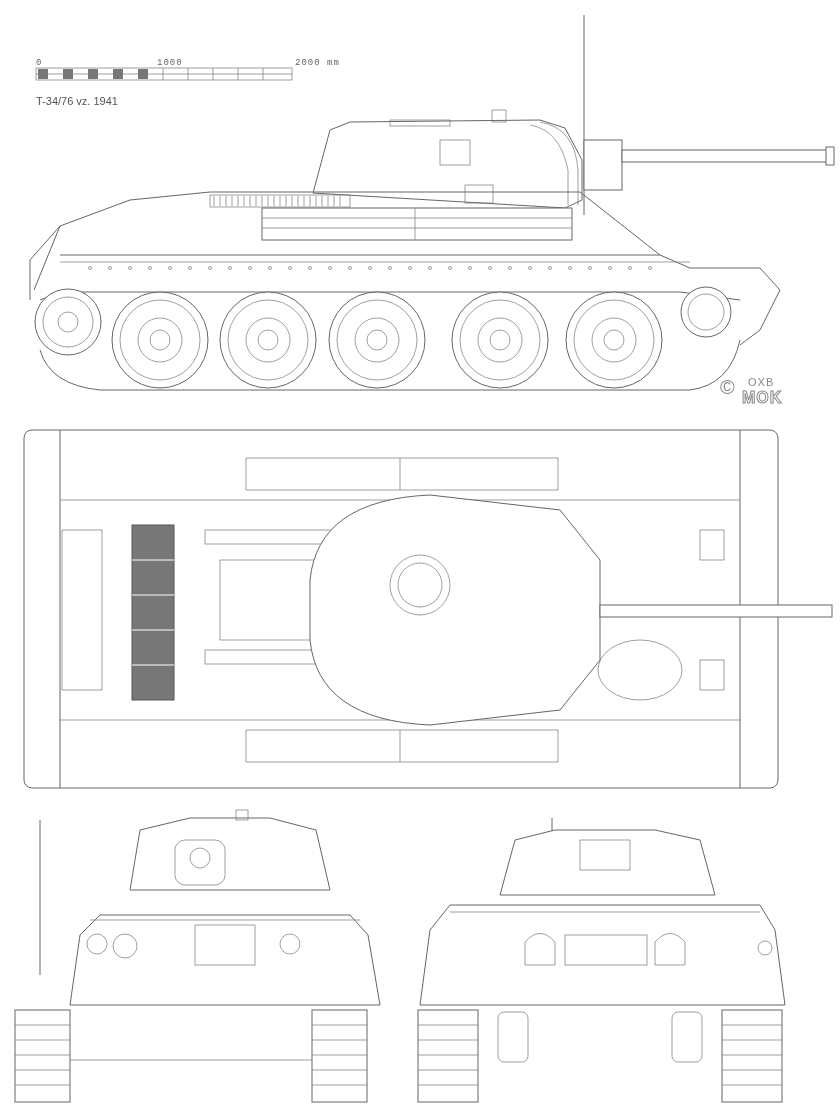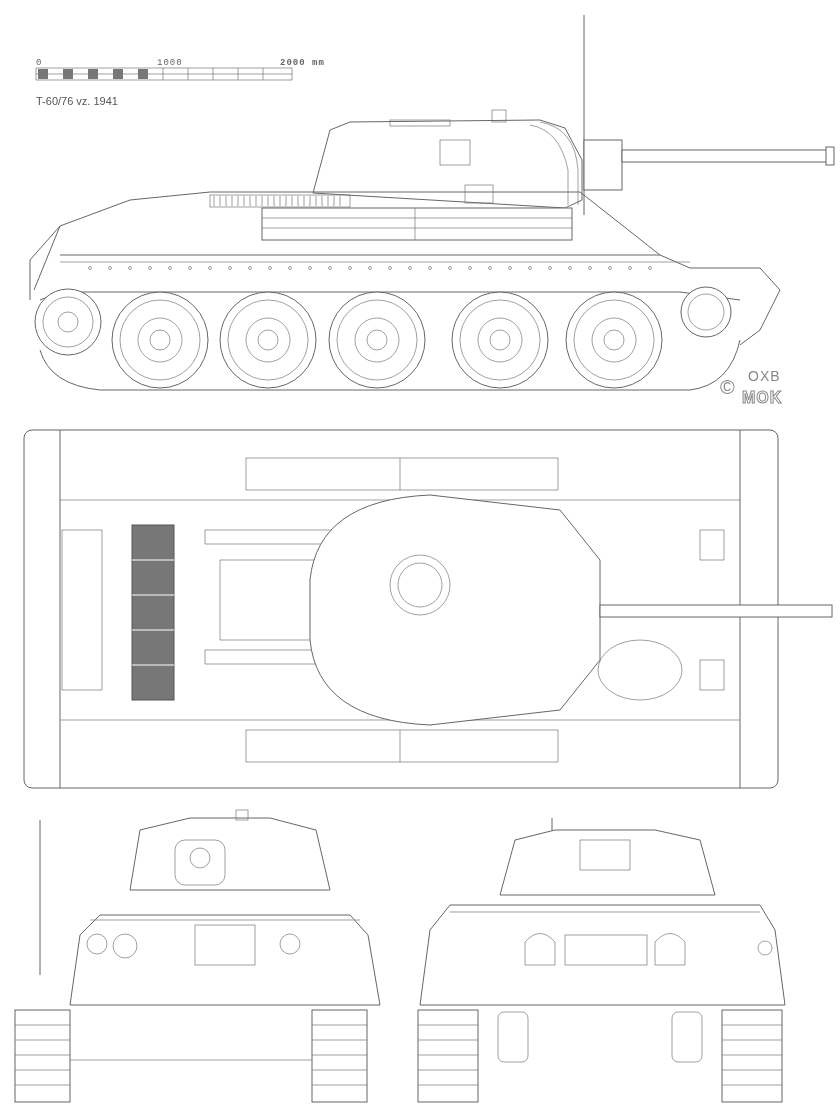--- a/index.html
+++ b/index.html
@@ -11,27 +11,27 @@
   .ln{fill:none;stroke:#666;stroke-width:1;}
   .lnt{fill:none;stroke:#777;stroke-width:0.7;}
   .fillw{fill:#fff;stroke:#666;stroke-width:1;}
   .dot{fill:none;stroke:#777;stroke-width:0.7;}
 </style>
 </head>
 <body>
 
 <div class="abs scale-label" style="left:36px;top:58px;">0</div>
 <div class="abs scale-label" style="left:157px;top:58px;">1000</div>
-<div class="abs scale-label" style="left:280px;top:58px;font-weight:bold;">2000 mm</div>
-
-<div class="abs title" style="left:36px;top:95px;">T-60/76 vz. 1941</div>
+<div class="abs scale-label" style="left:295px;top:58px;">2000 mm</div>
+
+<div class="abs title" style="left:36px;top:95px;">T-34/76 vz. 1941</div>
 
 <div class="abs" style="left:720px;top:368px;width:80px;height:32px;">
   <span style="position:absolute;left:0;top:8px;font-size:20px;color:#888;">©</span>
-  <span style="position:absolute;left:28px;top:0;font-size:14px;color:#888;letter-spacing:1px;">OXB</span>
+  <span style="position:absolute;left:28px;top:8px;font-size:11px;color:#888;letter-spacing:1px;">OXB</span>
   <span style="position:absolute;left:22px;top:21px;font-size:16px;font-weight:bold;color:#fff;-webkit-text-stroke:1px #888;letter-spacing:1px;">MOK</span>
 </div>
 
 <svg width="840" height="1113" viewBox="0 0 840 1113">
 
   <g>
     <rect x="36" y="68" width="256" height="12" class="lnt"></rect>
     <line x1="36" y1="74" x2="292" y2="74" class="lnt"></line>
     <g fill="#777">
       <rect x="38" y="69" width="10" height="10"></rect>

